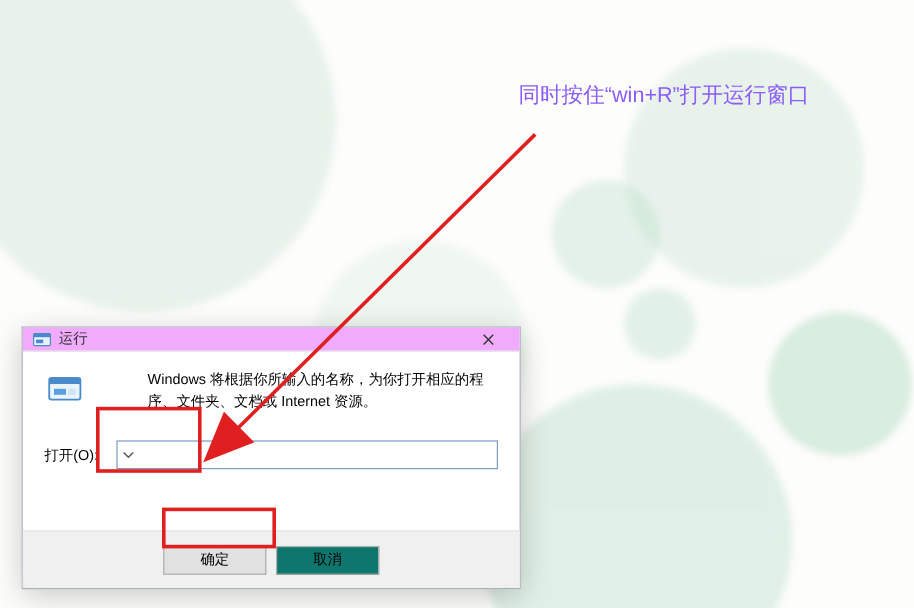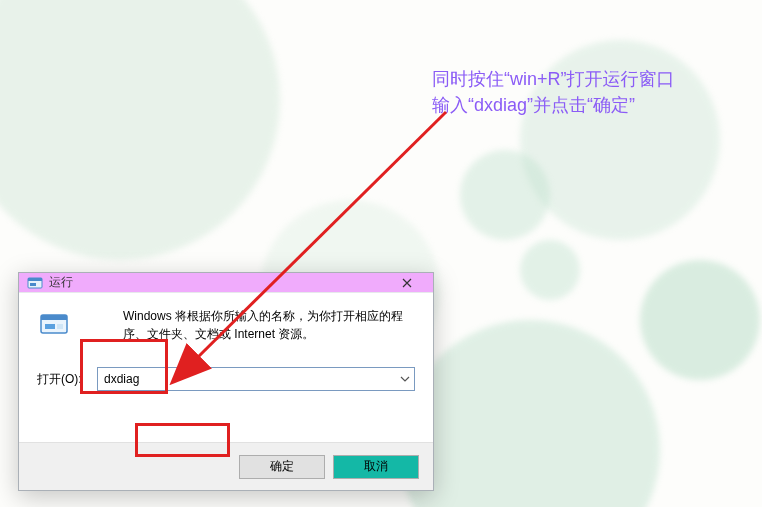--- a/index.html
+++ b/index.html
@@ -69,26 +69,26 @@
       flex:1; border:0; outline:0; font-size:12px;
       padding:0 6px; background:transparent; font-family:inherit;
     }
     .combo .chev {
       width:18px;height:100%;display:flex;align-items:center;justify-content:center;color:#555;
     }
 
     .btn-row {
       position:absolute; left:0; right:0; bottom:0;
       height:48px; background:#f0f0f0; border-top:1px solid #e1e1e1;
-      display:flex; justify-content:flex-end; align-items:center; gap:8px;
+      display:flex; justify-content:center; align-items:center; gap:8px;
       padding:0 14px;
     }
     .btn {
       min-width:86px; height:24px; padding:0 10px;
-      background:#14b8a6; border:1px solid #adadad;
+      background:#0f766e; border:1px solid #adadad;
       font-size:12px; color:#000; cursor:pointer;
       display:flex; align-items:center; justify-content:center;
       font-family:inherit;
     }
     .btn.primary{background:#e1e1e1;}
 
     .hl { position:absolute; border:3px solid #e02020; pointer-events:none; }
     .hl1 { left:80px; top:339px; width:88px; height:55px; }
     .hl2 { left:135px; top:423px; width:95px; height:34px; }
 
@@ -102,21 +102,20 @@
     <div class="blob b2"></div>
     <div class="blob b3"></div>
   <div class="blob b4"></div>
     <div class="blob b5"></div>
     <div class="blob b6"></div>
     <div class="blob b7"></div>
 </div>
 
 <div class="annotation">
   <div>同时按住“win+R”打开运行窗口</div>
-  <div>输入“dxdiag”并点击“确定”</div>
 </div>
 
 <div class="dialog">
   <div class="titlebar">
     <span class="ticon">
       <svg viewBox="0 0 16 16" width="16" height="16">
         <rect x="1" y="3" width="14" height="10" rx="1" fill="#e8f2fb" stroke="#4a8acb"></rect>
         <rect x="1" y="3" width="14" height="3" fill="#4a8acb"></rect>
         <rect x="3" y="8" width="6" height="3" fill="#4a8acb"></rect>
       </svg>
@@ -138,21 +137,20 @@
           <rect x="8" y="17" width="10" height="5" fill="#5aa0df"></rect>
           <rect x="20" y="17" width="6" height="5" fill="#cfe5f6"></rect>
         </svg>
       </span>
       <div class="desc-text">Windows 将根据你所输入的名称，为你打开相应的程序、文件夹、文档或 Internet 资源。</div>
     </div>
 
     <div class="input-row">
       <div class="open-label">打开(O):</div>
       <div class="combo">
-        <input type="text" value="dxdiag" style="">
         <span class="chev">
           <svg viewBox="0 0 10 6" width="10" height="6">
               <path d="M1 1 L5 5 L9 1" fill="none" stroke="#555" stroke-width="1.2"></path>
             </svg>
         </span>
       </div>
     </div>
   </div>
 
   <div class="btn-row">

